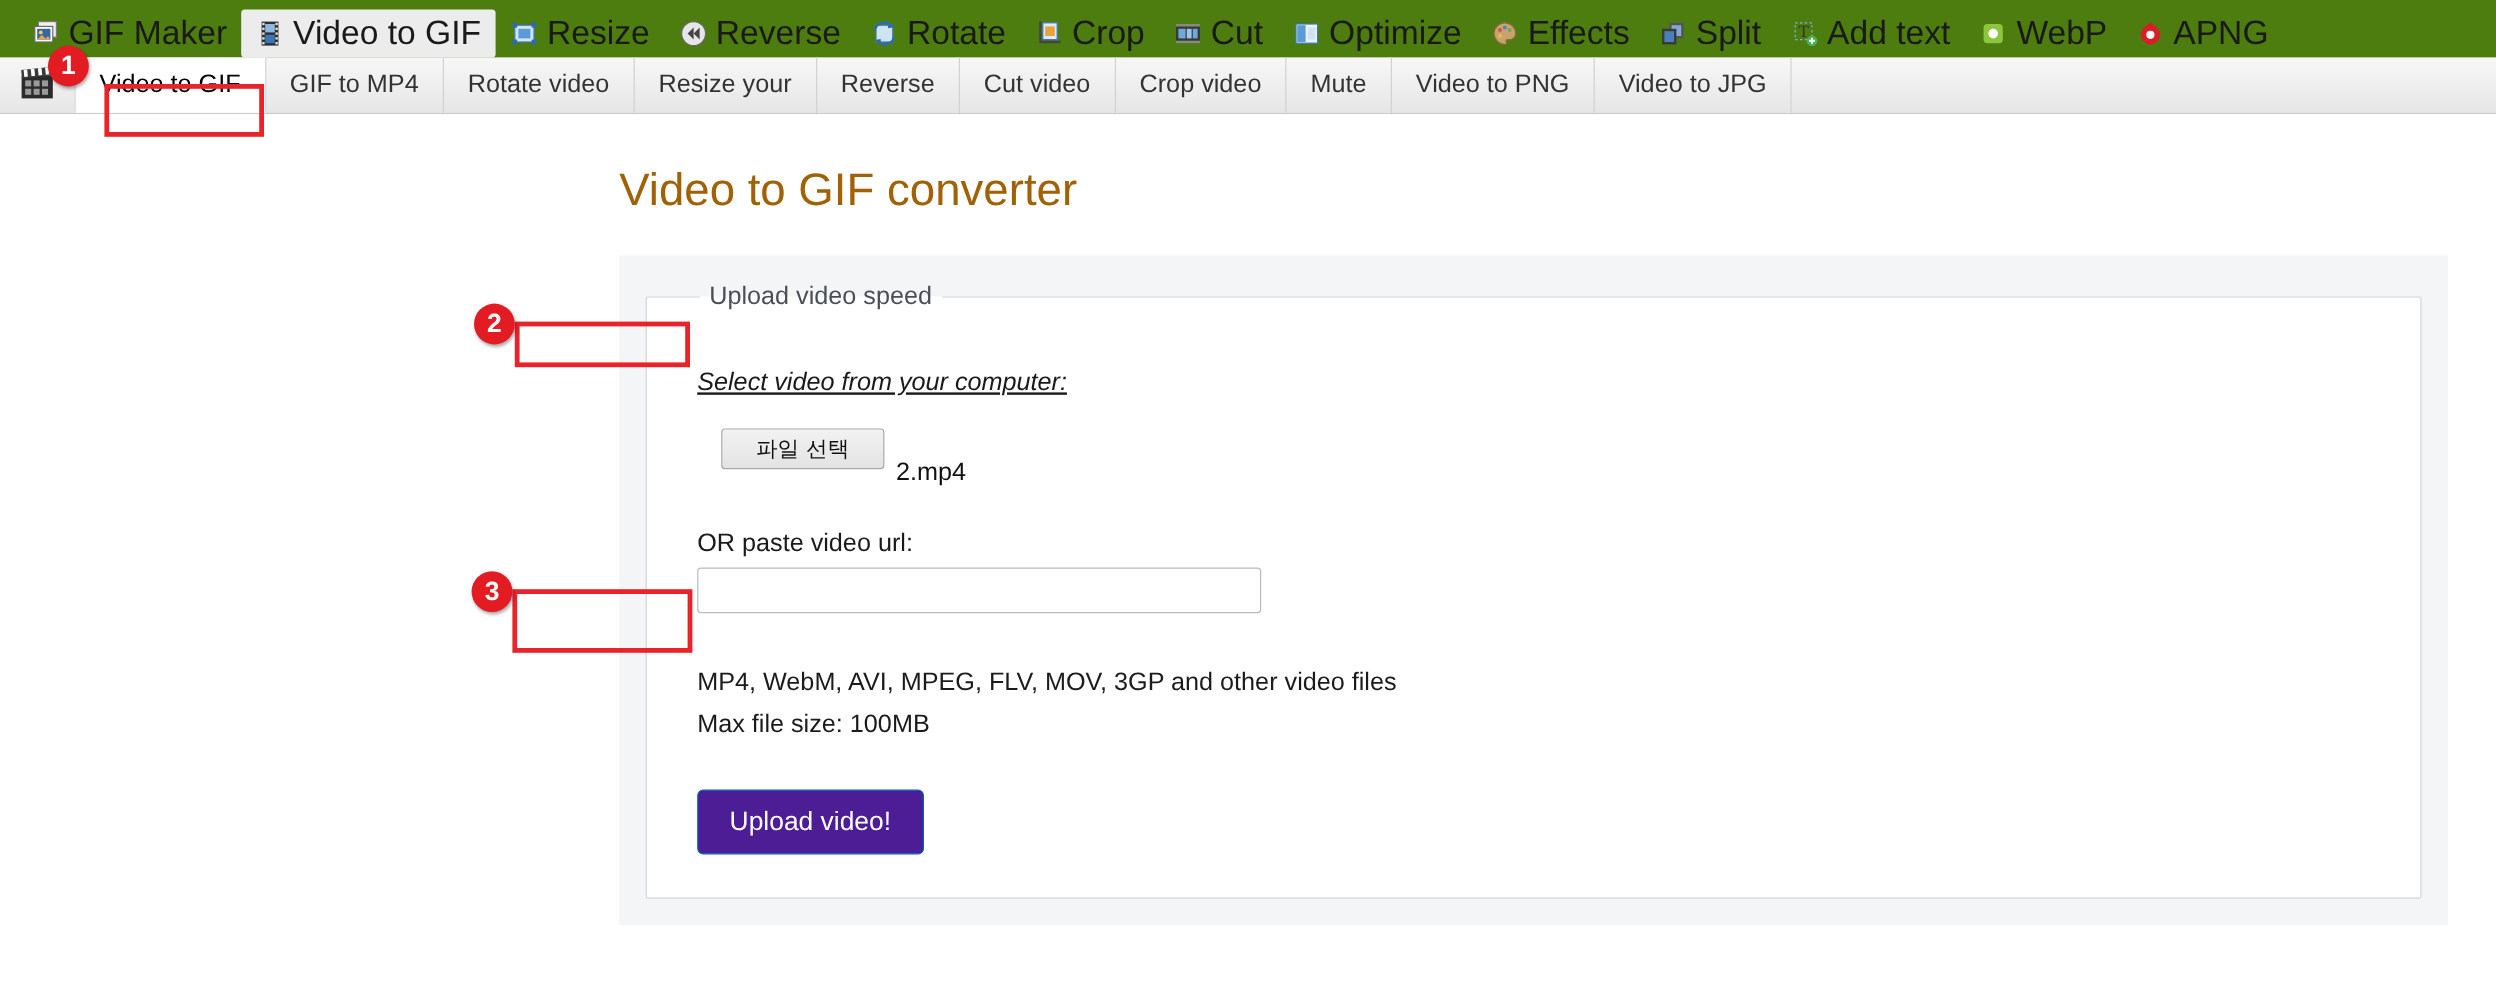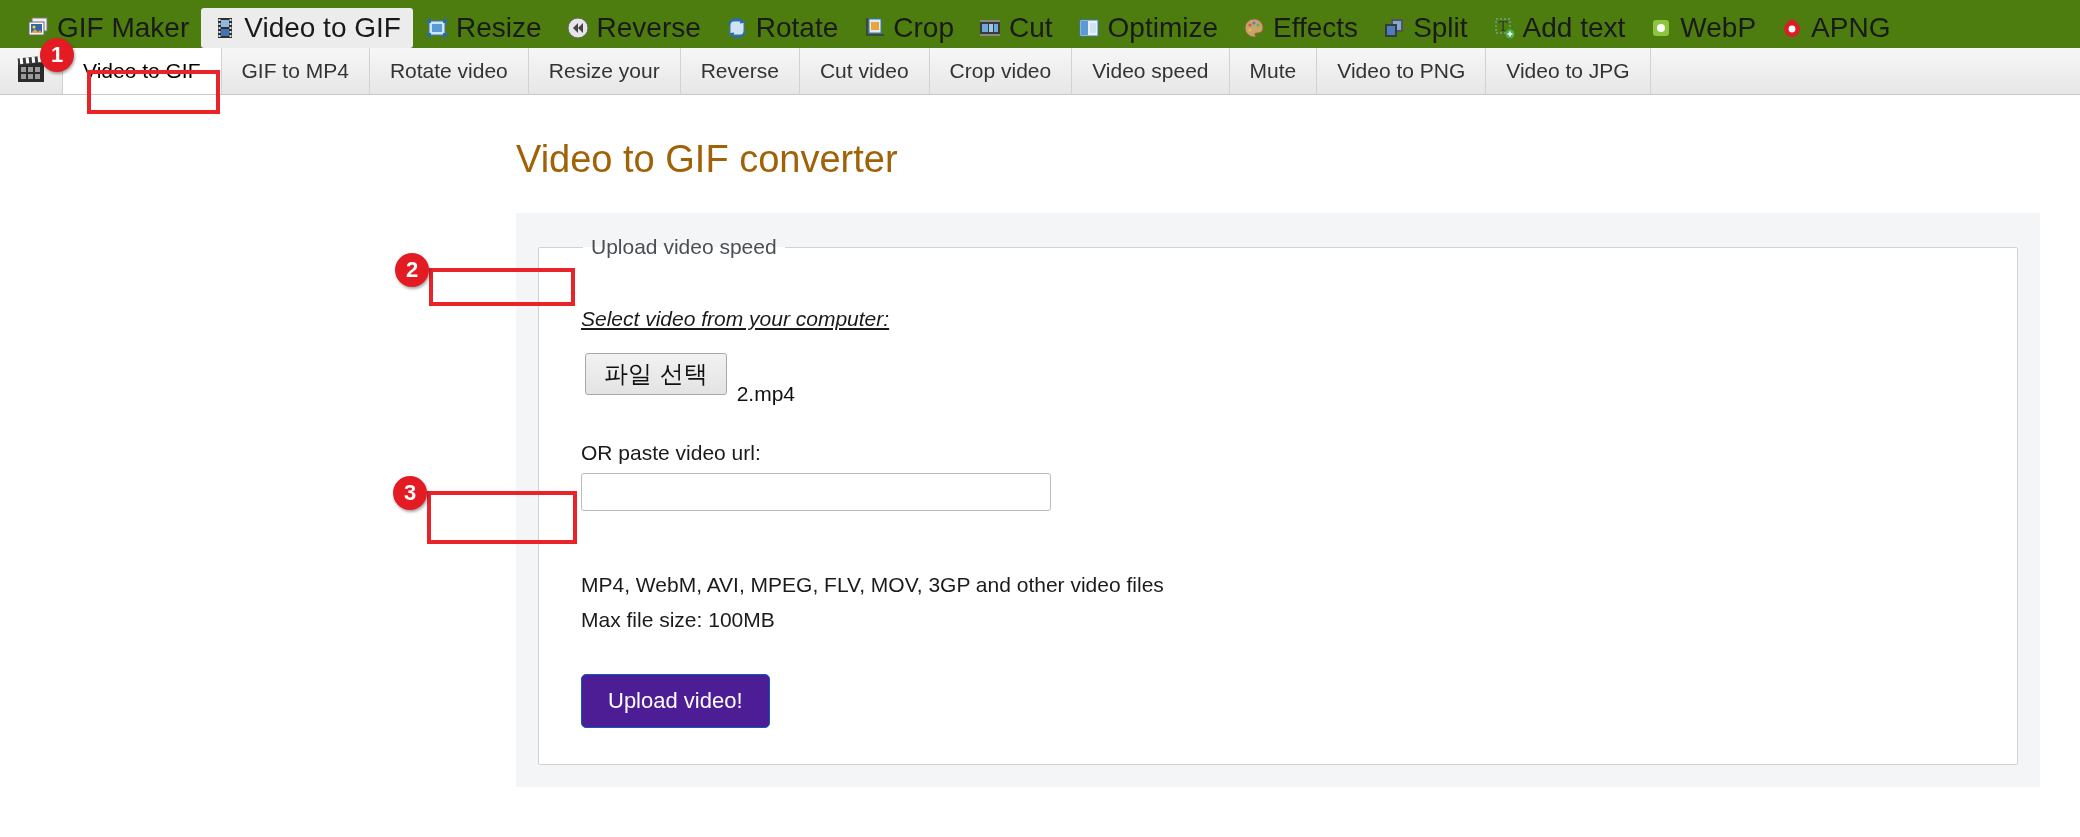--- a/index.html
+++ b/index.html
@@ -140,25 +140,26 @@
     align-items: center;
     gap: 10px;
     font-size: 21px;
     color: #111;
     padding: 3px 4px;
   }
   .file-btn {
     background: linear-gradient(to bottom, #f2f2f2, #e3e3e3);
     border: 1px solid #a8a8a8;
     border-radius: 3px;
-    padding: 4px 18px;
-    font-size: 24px;
+    padding: 4px 28px;
+    font-size: 18px;
     color: #111;
     cursor: pointer;
     font-family: "DejaVu Sans", sans-serif;
+    margin-left: 16px;
   }
   .file-name { font-size: 21px; margin-top: 40px; }
 
   
   .url-input {
     width: 470px;
     height: 38px;
     border: 1px solid #b8bcc0;
     border-radius: 3px;
     background: #fff;
@@ -166,21 +167,21 @@
     padding: 0 8px;
     box-sizing: border-box;
     outline: none;
     font-family: "Liberation Sans", sans-serif;
   }
 
   .info-text {
     font-size: 21px;
     color: #1b1b1b;
     line-height: 1.55;
-    margin-top: 58px;
+    margin-top: 42px;
   }
 
   
   .upload-btn {
     background: #4c1d95;
     border: 1px solid #0b5bbd;
     color: #ffffff;
     font-size: 22px;
     padding: 13px 26px;
     border-radius: 5px;
@@ -423,23 +424,20 @@
     <div class="subnav-item">
       <span>Reverse</span>
     </div>
     <div class="subnav-item">
       <span>Cut video</span>
     </div>
     <div class="subnav-item">
       <span>Crop video</span>
     </div>
     <div class="subnav-item">
-      <span>Video speed</span>
-    </div>
-    <div class="subnav-item">
       <span>Mute</span>
     </div>
     <div class="subnav-item">
       <span>Video to PNG</span>
     </div>
     <div class="subnav-item">
       <span>Video to JPG</span>
     </div>
     <div class="subnav-item subnav-filler"></div>
   </div>

